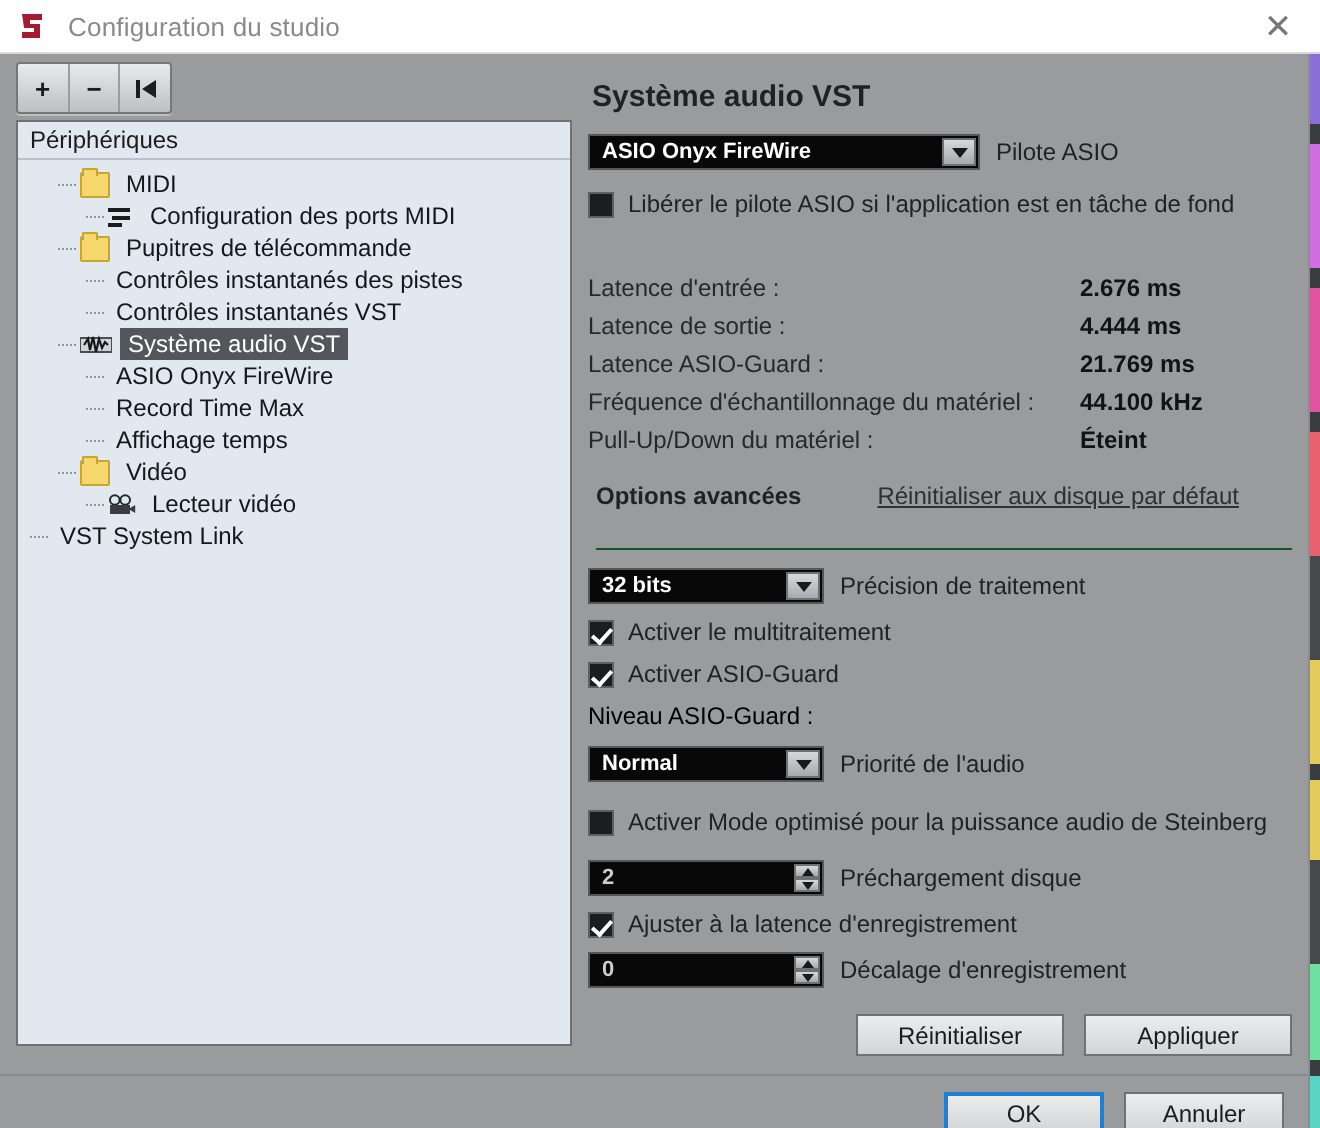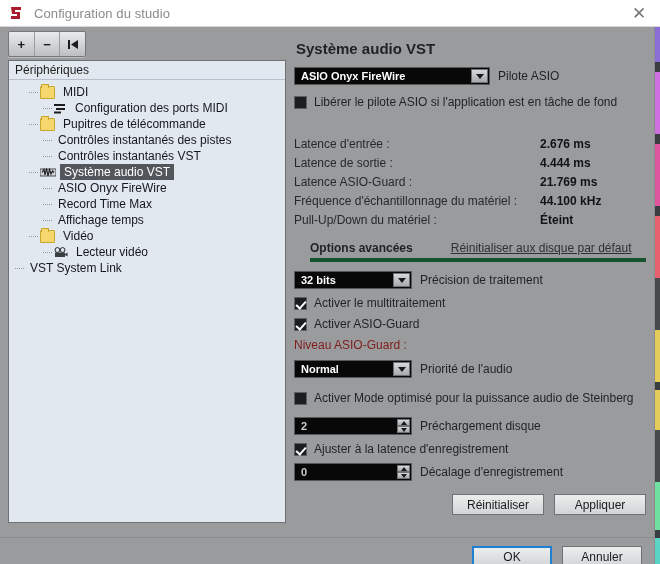--- a/index.html
+++ b/index.html
@@ -96,28 +96,28 @@
   }
   .cb.on:after{
     content:"";position:absolute;left:3px;top:1px;width:4px;height:8px;
     border:solid #ffffff;border-width:0 2px 2px 0;transform:rotate(42deg);
   }
   .cb-lbl{font-size:12px;color:#1f2225;margin-left:7px;}
   .info{display:flex;align-items:baseline;font-size:12px;color:#26292c;margin-bottom:5px;}
   .info .k{flex:0 0 auto;}
   .info .v{font-weight:bold;color:#111315;}
   .adv-head{
-    display:flex;align-items:baseline;margin:14px 0 4px 16px;
-    border-bottom:4px solid #14532d;padding-bottom:3px;
+    display:flex;align-items:baseline;margin:14px 0 4px 4px;
+    border-bottom:1px solid #14532d;padding-bottom:19px;
   }
   .adv-head .t{font-size:12px;font-weight:bold;color:#1f2225;}
   .adv-head .link{
     font-size:12px;color:#2d3034;text-decoration:underline;margin-left:38px;
   }
-  .radiorow{display:flex;align-items:flex-end;margin-bottom:8px;font-size:12px;color:#7f1d1d;}
+  .radiorow{display:flex;align-items:flex-end;margin-bottom:8px;font-size:12px;color:#000000;}
   .radio{
     width:12px;height:12px;border-radius:50%;background:#18191b;
     border:1px solid #55585b;flex:0 0 auto;box-sizing:border-box;position:relative;
   }
   .radio.on{background:#ffffff;border:3px solid #18191b;}
   .spin{
     height:18px;background:#080808;border:1px solid #55585b;
     display:flex;align-items:center;box-sizing:border-box;position:relative;
   }
   .spin .sval{color:#c9cbcd;font-size:11px;font-weight:bold;padding-left:6px;}
@@ -131,21 +131,21 @@
   }
   .spin .sbtns span i{display:block;width:0;height:0;border-left:3px solid transparent;border-right:3px solid transparent;}
   .spin .sbtns .up i{border-bottom:4px solid #1a1a1a;}
   .spin .sbtns .dn i{border-top:4px solid #1a1a1a;}
   .btn{
     background:linear-gradient(#eceded,#d2d4d6);border:1px solid #6f7174;
     font-size:12px;color:#1a1c1e;display:flex;align-items:center;justify-content:center;
     box-sizing:border-box;
   }
   #panel-btns{display:flex;justify-content:flex-end;gap:10px;margin-top:13px;}
-  #panel-btns .btn{width:92px;height:21px;}
+  #panel-btns .btn{width:104px;height:21px;}
   
   #footer{
     position:absolute;left:0;top:511px;width:654px;height:53px;
     border-top:1px solid #8a8c8e;
   }
   #footer-btns{position:absolute;right:12px;top:8px;display:flex;gap:10px;}
   #ok-btn{width:80px;height:22px;border:2px solid #1f7fd4;}
   #cancel-btn{width:80px;height:22px;}
 </style>
 </head>

